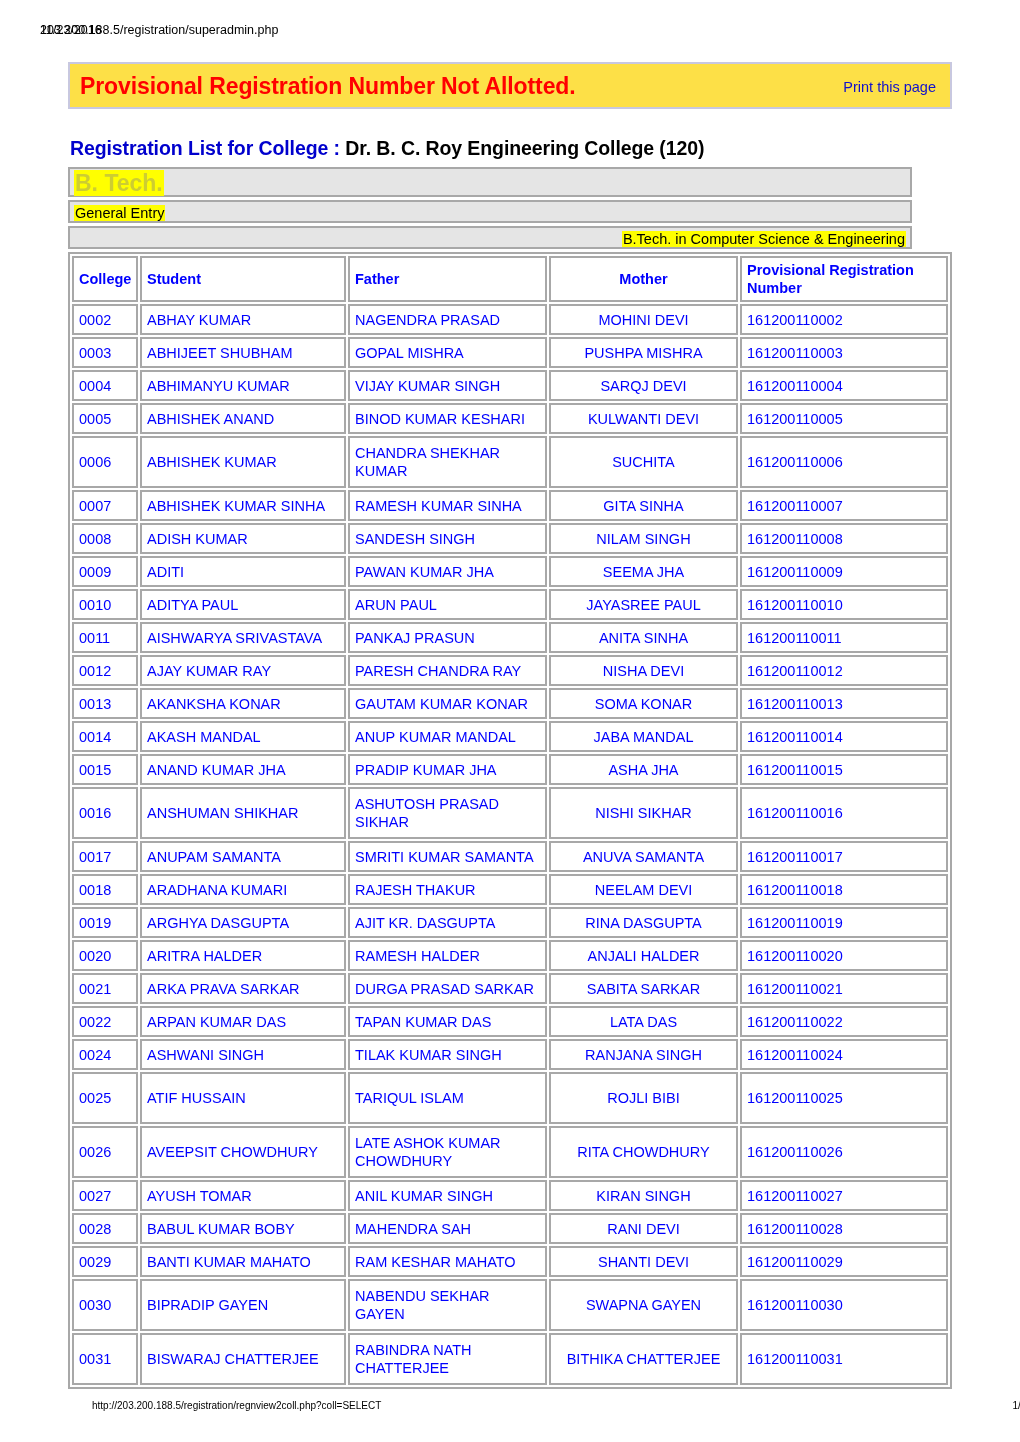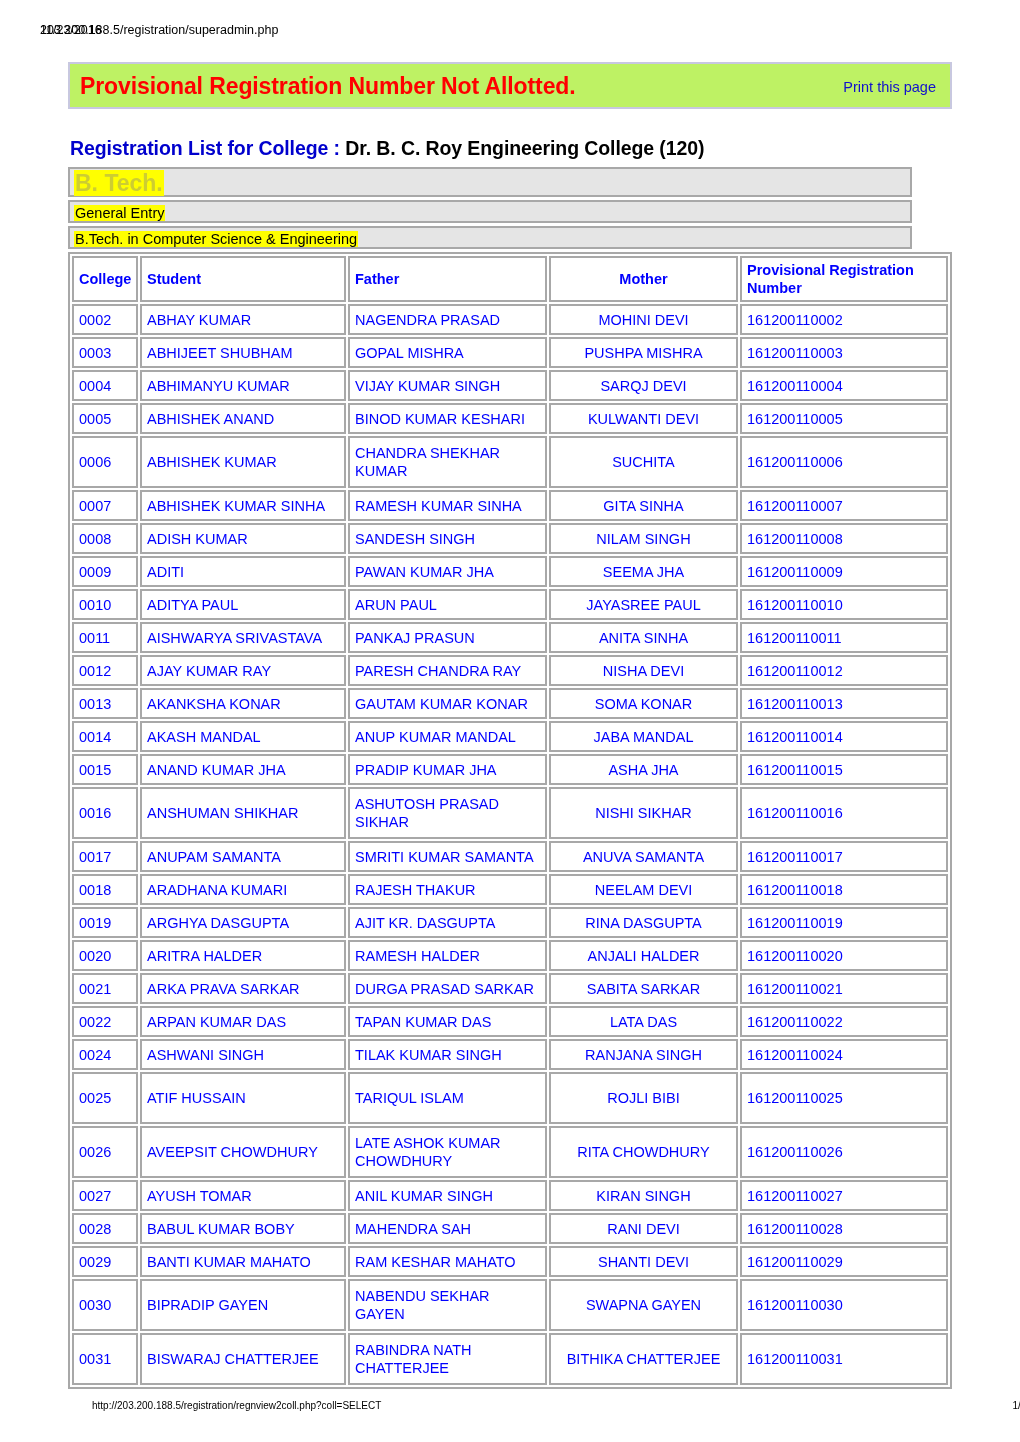--- a/index.html
+++ b/index.html
@@ -71,21 +71,21 @@
     left: 68px;
     top: 62px;
     width: 884px;
   }
 
   
   .banner {
     position: relative;
     box-sizing: border-box;
     border: 2px solid #c8c8e0;
-    background: #bef264;
+    background: #fde047;
     height: 47px;
     padding: 12px;
     margin-bottom: 28px;
   }
   .banner-title {
     position: absolute;
     left: 10px;
     top: 9px;
     font-size: 23px;
     font-weight: bold;
@@ -117,21 +117,21 @@
   .hl-row {
     box-sizing: border-box;
     width: 844px;
     border: 2px solid #a8a8a8;
     background: #e5e5e5;
     margin-bottom: 3px;
     padding: 2px 4px;
   }
   .hl-row.degree { height: 30px; padding-top: 1px; }
   .hl-row.stream { height: 23px; }
-  .hl-row.course { height: 23px; }
+  .hl-row.course { height: 23px; text-align: right; }
 
   .hl-mark {
     background: #ffff00;
     display: inline;
     padding: 0 1px;
   }
   .hl-degree-text {
     font-size: 23px;
     font-weight: bold;
     color: #cdcd32;

